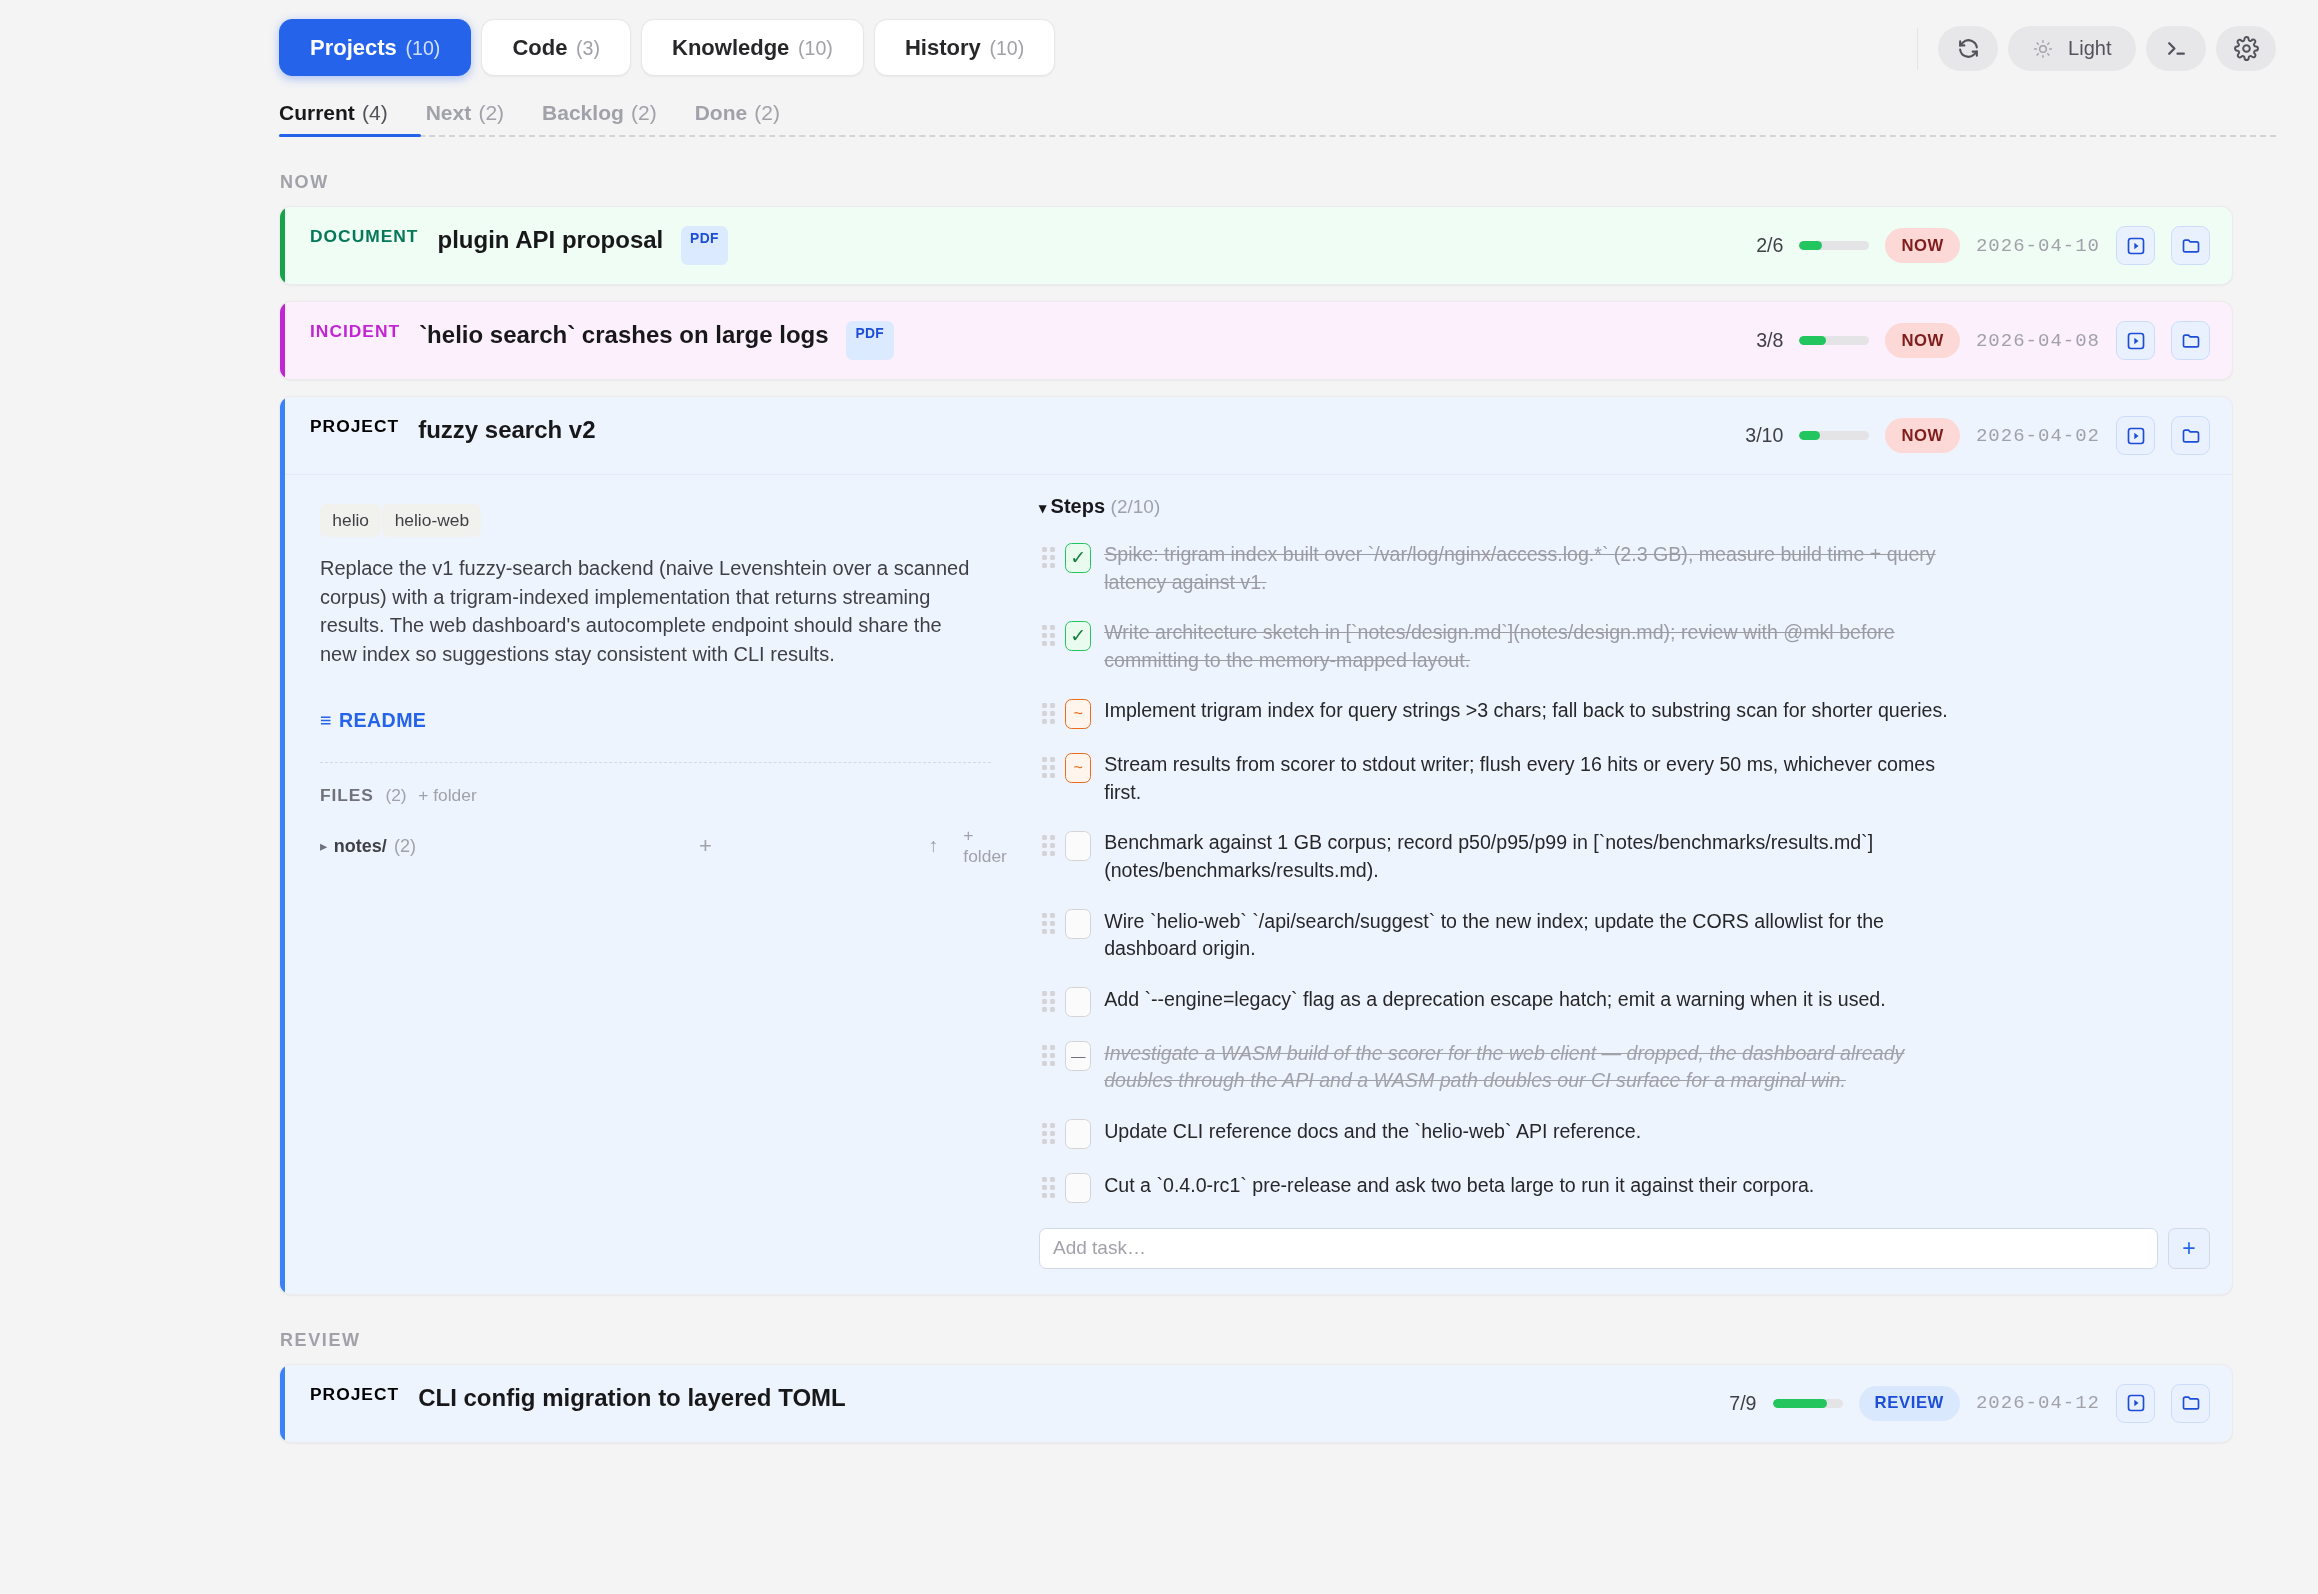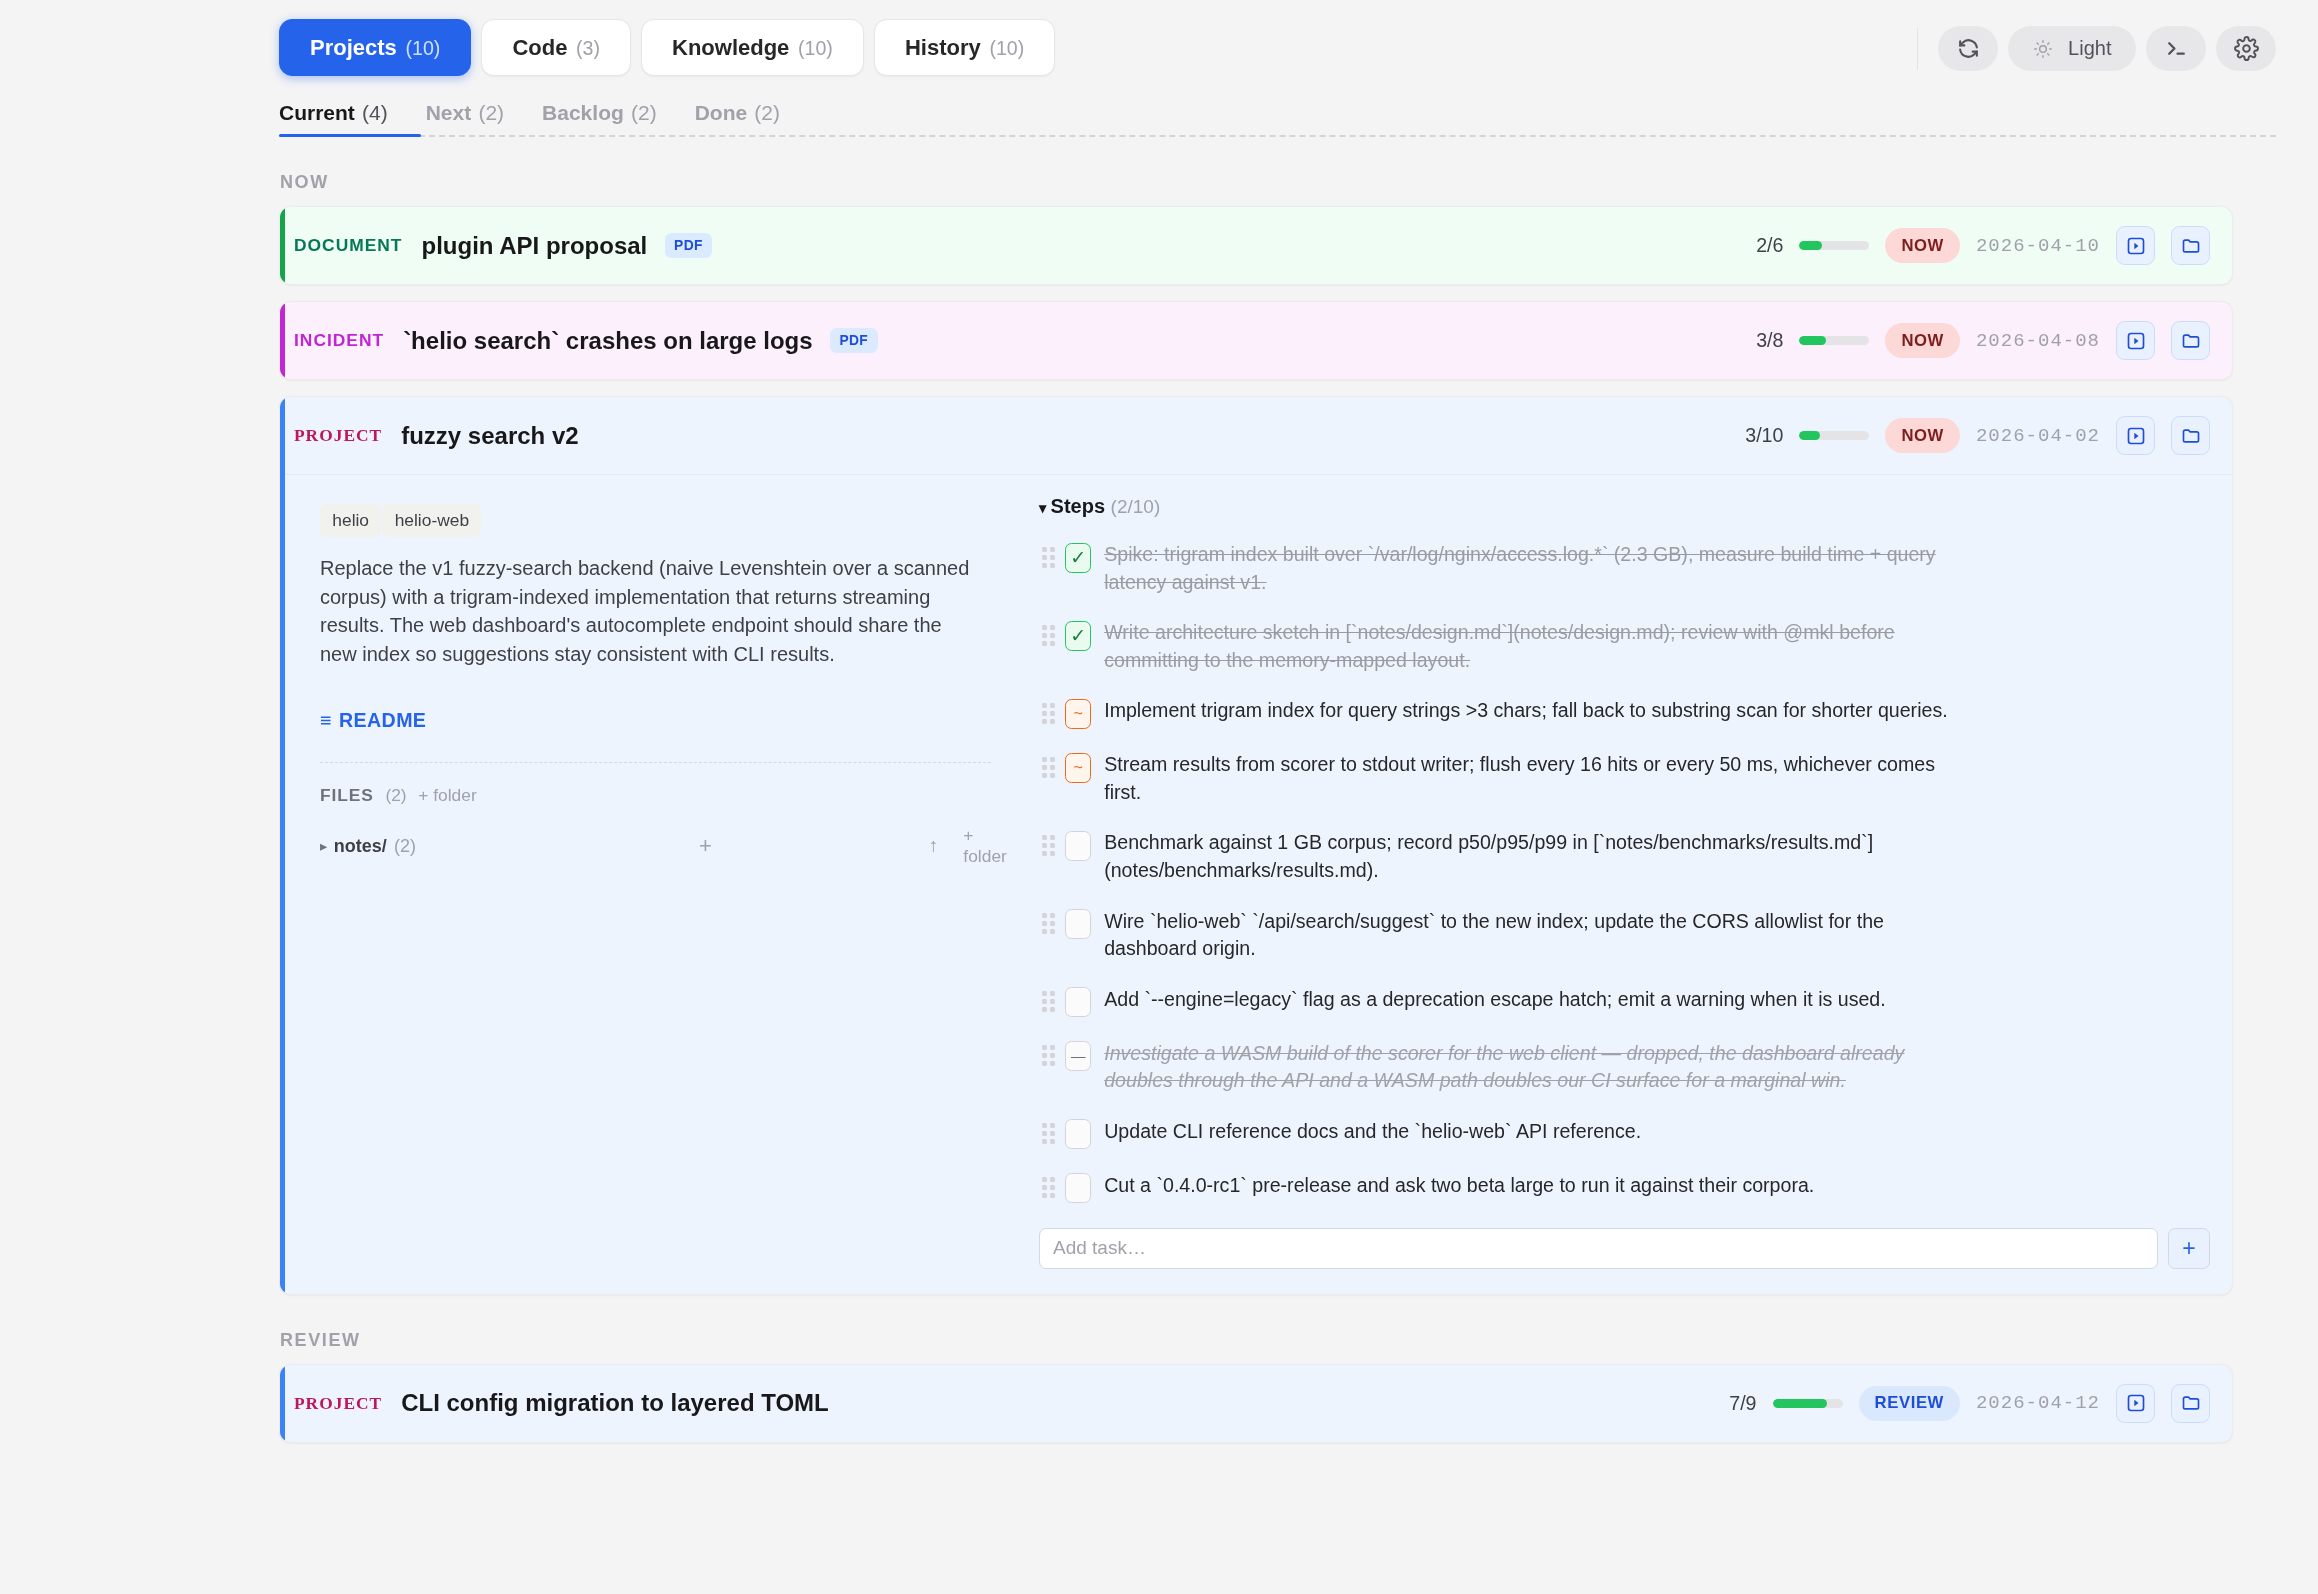--- a/index.html
+++ b/index.html
@@ -98,31 +98,31 @@
     position: absolute; left: 0; top: 0; bottom: 0; width: 5px; border-radius: 11.6px 0 0 11.6px;
   }
   .card.doc  { background: #effdf4; }
   .card.doc  .accent { background: #16a34a; }
   .card.inc  { background: #fdf0fd; }
   .card.inc  .accent { background: #c026d3; }
   .card.proj { background: #eef4fe; }
   .card.proj .accent { background: #3b82f6; }
 
   .cardhead {
-    display: flex; align-items: center;
-    padding: 19px 22px 19px 14px;
+    display: flex; 
+    padding: 19px 22px 19px 30px;
     min-height: 67px;
   }
   .kind {
     font-size: 17.4px; font-weight: 700; letter-spacing: 1px;
     margin-right: 19px; white-space: nowrap;
   }
   .kind.doc  { color: #047857; }
   .kind.inc  { color: #c026d3; }
-  .kind.proj { color: #be185d; font-family: Liberation Serif, serif; }
+  .kind.proj { color: #000000; }
   .title { font-size: 24px; font-weight: 700; color: #18181b; white-space: nowrap; }
   .badge-pdf {
     margin-left: 17.4px; background: #dbeafe; color: #1d4ed8;
     font-size: 13.8px; font-weight: 700; border-radius: 6.5px;
     padding: 5px 9.4px; letter-spacing: 0.4px;
   }
 
   .headright { margin-left: auto; display: flex; align-items: center; gap: 16px; }
   .frac { font-size: 19.6px; color: #3f3f46; font-family: "Liberation Sans", sans-serif; }
   .bar { width: 70px; height: 9.4px; background: #e4e4e7; border-radius: 724px; overflow: hidden; }

